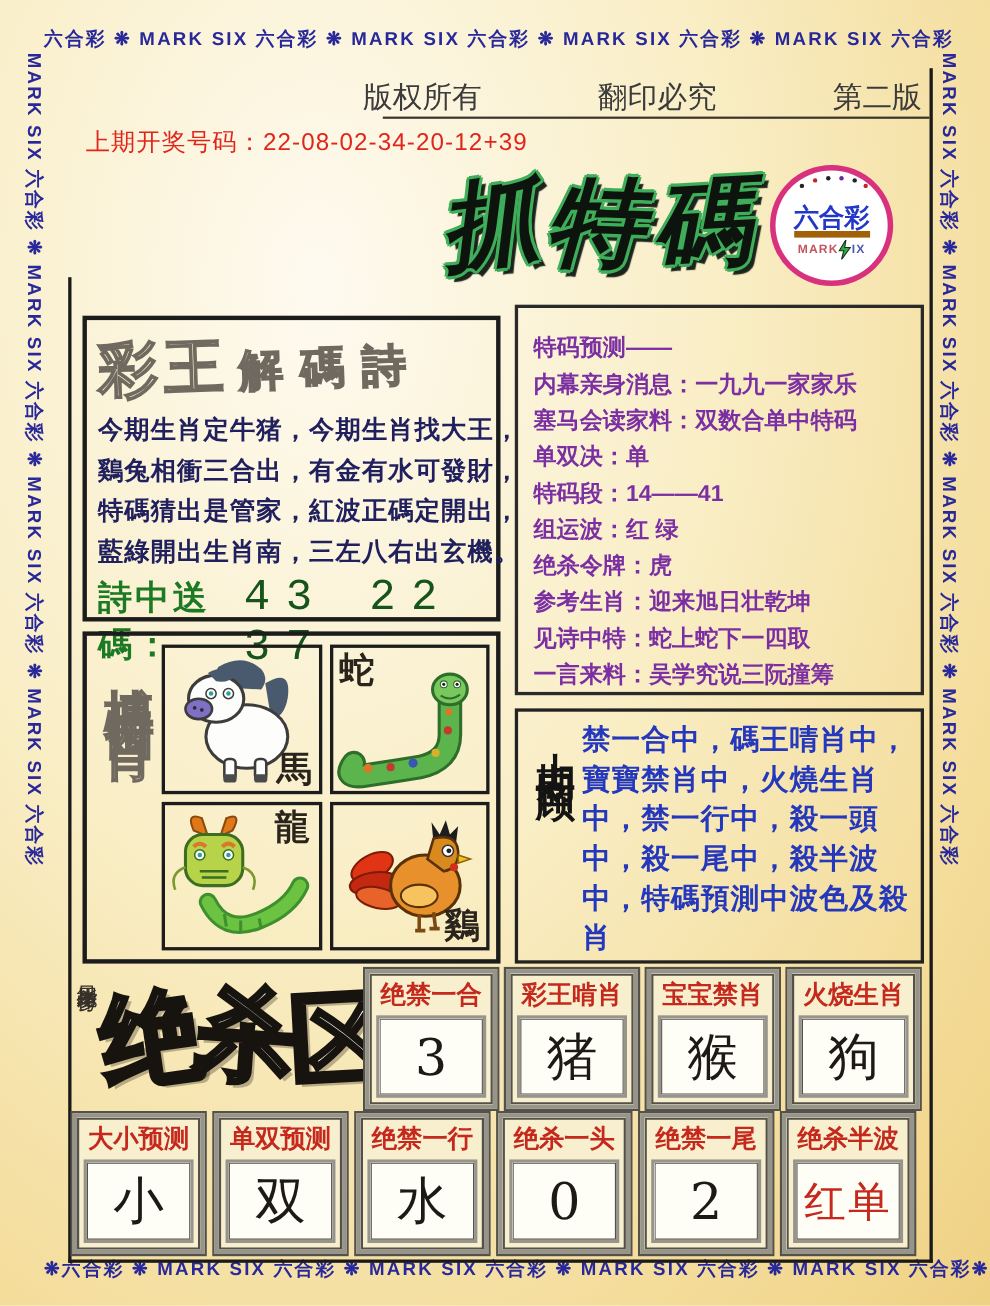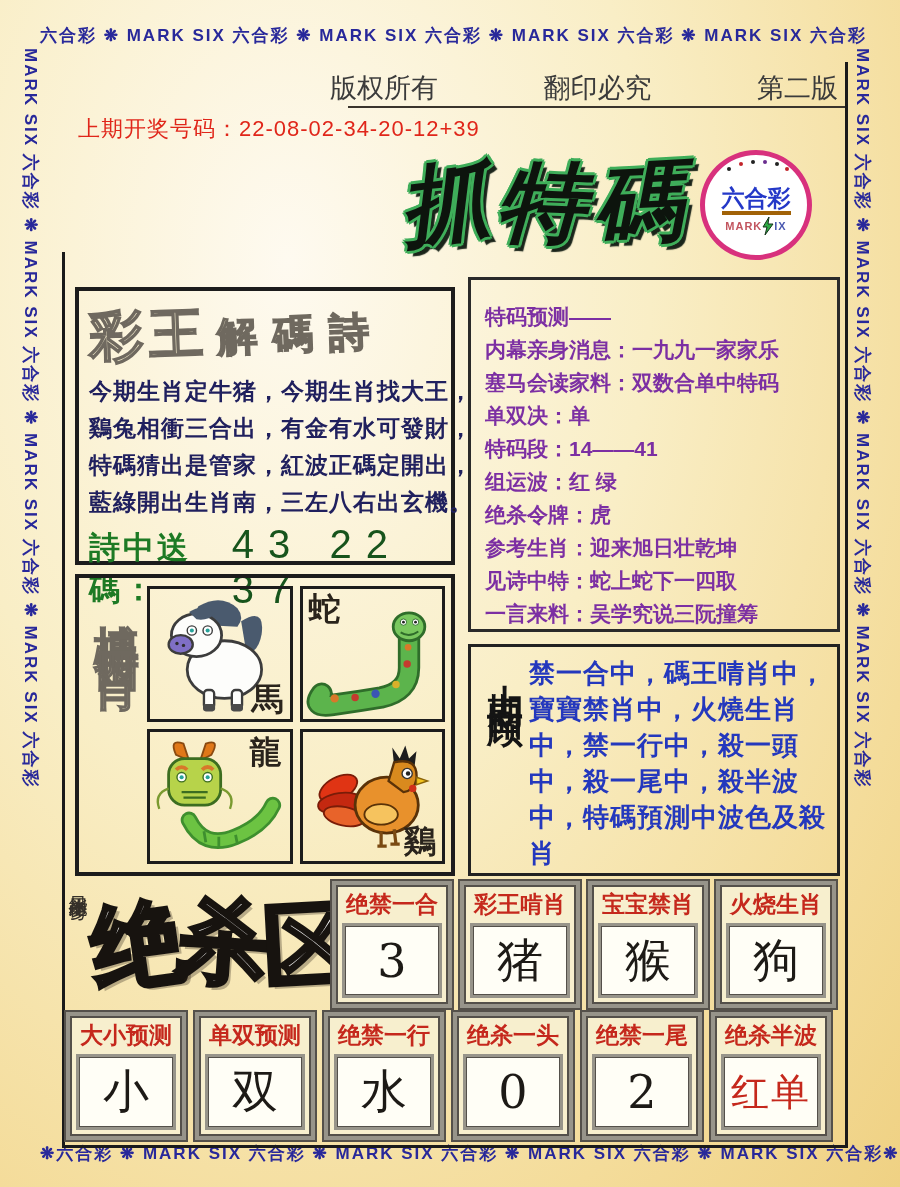--- a/index.html
+++ b/index.html
@@ -24,34 +24,34 @@
   .issue{position:absolute;left:130px;top:186px;font-weight:bold;font-size:37px;color:#0e0e0e;letter-spacing:2px;}
   .main-title{position:absolute;left:400px;top:150px;width:282px;display:flex;justify-content:space-between;}
   .main-title span{font-family:"DejaVu Serif", serif;font-weight:bold;font-style:italic;font-size:88px;line-height:105px;color:#0d140d;
     text-shadow:2px 2px 0 #3fae5a,-2px -2px 0 #3fae5a,2px -2px 0 #3fae5a,-2px 2px 0 #3fae5a,0 3px 0 #3fae5a,0 -3px 0 #3fae5a,3px 0 0 #3fae5a,-3px 0 0 #3fae5a,5px 6px 1px #1a241a;}
   .tc1{transform:rotate(-7deg);} .tc2{transform:rotate(2deg);} .tc3{transform:rotate(-3deg);}
   
   .logo{position:absolute;left:700px;top:150px;width:102px;height:100px;background:#fff;border:5px solid #d8317d;border-radius:50%;
     display:flex;flex-direction:column;align-items:center;justify-content:center;}
   .logo-dots{position:absolute;top:12px;left:22px;width:4px;height:4px;border-radius:50%;background:#222;
     box-shadow:12px -5px 0 #c2242a,24px -7px 0 #222,36px -7px 0 #6a2d8f,48px -5px 0 #222,58px 0 0 #c2242a;}
-  .logo-cn{font-weight:bold;font-size:23px;color:#2438c8;border-bottom:4px solid #a16207;line-height:26px;margin-top:10px;}
+  .logo-cn{font-weight:bold;font-size:23px;color:#2438c8;border-bottom:6px solid #a16207;line-height:26px;margin-top:10px;}
   .logo-en{display:flex;align-items:center;font-weight:bold;font-size:11px;letter-spacing:1px;margin-top:2px;}
   .logo-en .l1{color:#c2555f;} .logo-en .l2{color:#4a58b0;}
   
   .poem-box{position:absolute;left:75px;top:287px;width:380px;height:278px;border:4px solid #1c1c1c;box-sizing:border-box;padding:4px 10px;}
   .hollow{color:#f6eecf;-webkit-text-stroke:1.6px #6f695f;}
   .poem-title{white-space:nowrap;transform:rotate(-2deg);}
   .poem-title .big{font-family:"DejaVu Serif", serif;font-weight:bold;font-size:54px;letter-spacing:6px;}
   .poem-title .small{font-family:"DejaVu Serif", serif;font-weight:bold;font-size:40px;letter-spacing:16px;margin-left:8px;}
   .poem-lines{margin-top:4px;text-align:right;}
   .poem-lines div{font-family:"DejaVu Serif", serif;font-weight:bold;font-size:23px;color:#20205e;letter-spacing:1px;line-height:37px;white-space:nowrap;}
   .gift{margin-top:2px;display:flex;align-items:baseline;}
   .gift .g-label{font-family:"DejaVu Serif", serif;font-weight:bold;font-size:31px;color:#1d7a24;letter-spacing:3px;}
-  .gift .g-nums{font-family:Liberation Sans, sans-serif;font-size:40px;color:#17541c;letter-spacing:14px;margin-left:10px;}
+  .gift .g-nums{font-family:Liberation Mono, monospace;font-size:40px;color:#17541c;letter-spacing:14px;margin-left:10px;}
   
   .pred-box{position:absolute;left:468px;top:277px;width:372px;height:355px;border:3px solid #2a2a2a;box-sizing:border-box;padding:20px 14px;}
   .pred-box div{font-weight:bold;font-size:21px;color:#7c2fa3;line-height:33px;white-space:nowrap;}
   
   .zodiac-box{position:absolute;left:75px;top:574px;width:380px;height:302px;border:4px solid #1c1c1c;box-sizing:border-box;display:flex;padding:8px 6px 8px 10px;}
   .zodiac-side{writing-mode:vertical-rl;text-orientation:upright;font-family:"DejaVu Serif", serif;font-weight:bold;font-size:44px;letter-spacing:14px;width:58px;margin-top:4px;}
   .zodiac-grid{flex:1;display:grid;grid-template-columns:1fr 1fr;grid-template-rows:1fr 1fr;gap:7px;}
   .zcell{position:relative;border:3px solid #1c1c1c;overflow:hidden;}
   .zcell svg{width:100%;height:100%;}
   .zlabel{position:absolute;font-family:"DejaVu Serif", serif;font-weight:bold;font-size:32px;color:#2a241c;line-height:1;}

